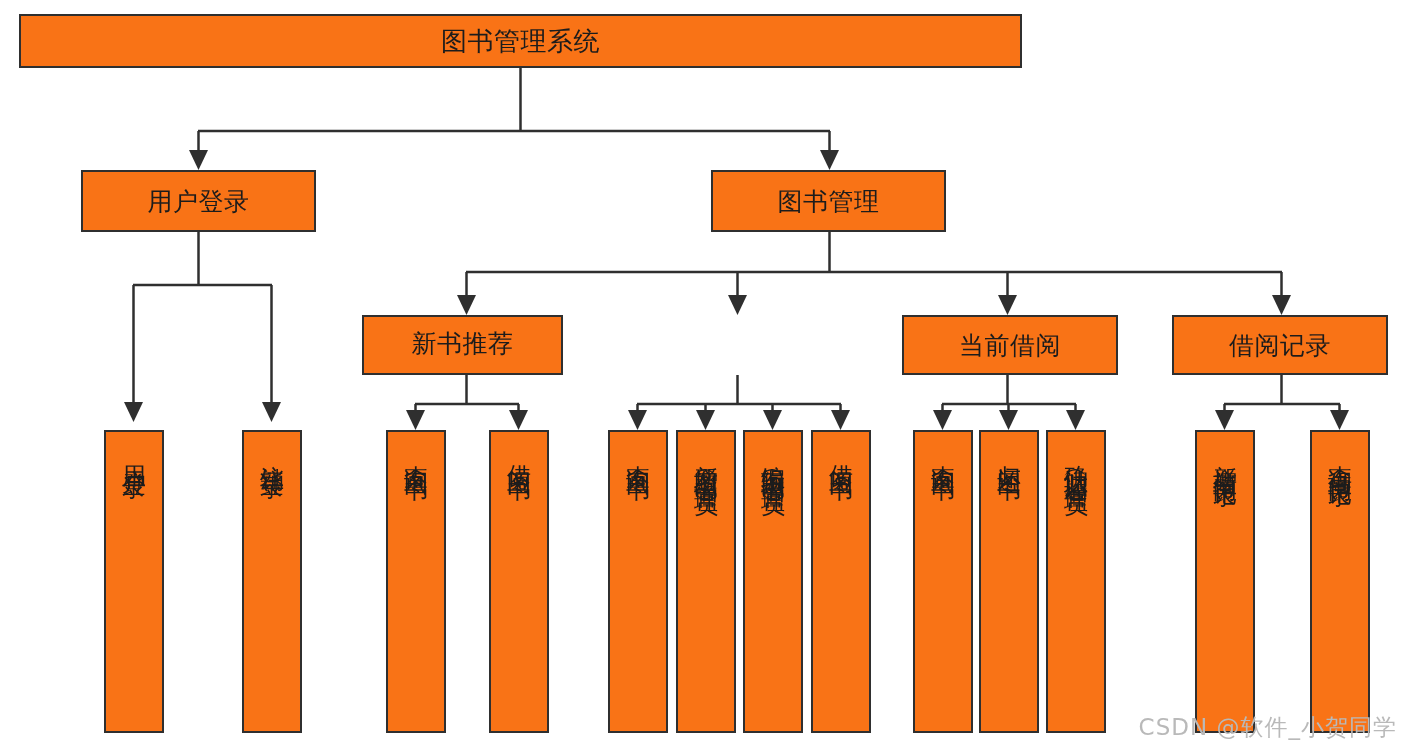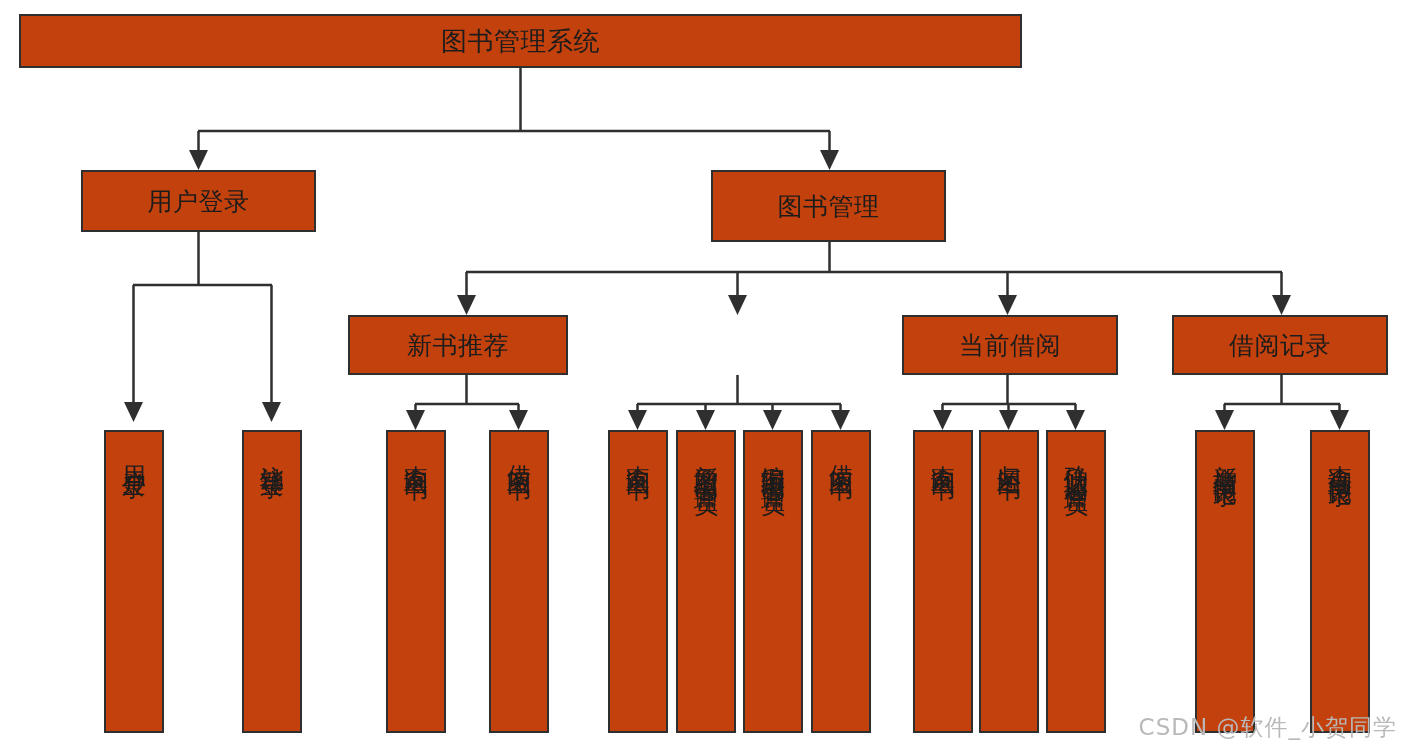--- a/index.html
+++ b/index.html
@@ -12,21 +12,21 @@
     position:relative;
     width:1405px;
     height:747px;
     background:#ffffff;
     overflow:hidden;
   }
   .node{
     position:absolute;
     box-sizing:border-box;
     border:2.5px solid #2f2f2f;
-    background:#c2410c;
+    background:#f97316;
     display:flex;
     align-items:center;
     justify-content:center;
     text-align:center;
     color:#1c1c1c;
   }
   .node .label{
     display:block;
     line-height:1.08;
     letter-spacing:0.5px;
@@ -146,25 +146,25 @@
     <polygon points="1330,410 1349,410 1339.5,430"></polygon>
   </svg>
 
   <div class="node horiz root" style="left:19px;top:14px;width:1003px;height:54px;">
     <span class="label">图书管理系统</span>
   </div>
 
   <div class="node horiz" style="left:81px;top:170px;width:235px;height:62px;">
     <span class="label">用户登录</span>
   </div>
-  <div class="node horiz" style="left:711px;top:170px;width:235px;height:72px;">
+  <div class="node horiz" style="left:711px;top:170px;width:235px;height:62px;">
     <span class="label">图书管理</span>
   </div>
 
-  <div class="node horiz" style="left:348px;top:315px;width:220px;height:60px;">
+  <div class="node horiz" style="left:362px;top:315px;width:201px;height:60px;font-family:Liberation Mono, monospace;">
     <span class="label">新书推荐</span>
   </div>
   <div class="node horiz" style="left:1172px;top:315px;width:216px;height:60px;">
     <span class="label">借阅记录</span>
   </div>
   <div class="node horiz" style="left:902px;top:315px;width:216px;height:60px;">
     <span class="label">当前借阅</span>
   </div>
 
   <div class="node vert" style="left:104px;top:430px;width:60px;height:303px;">

